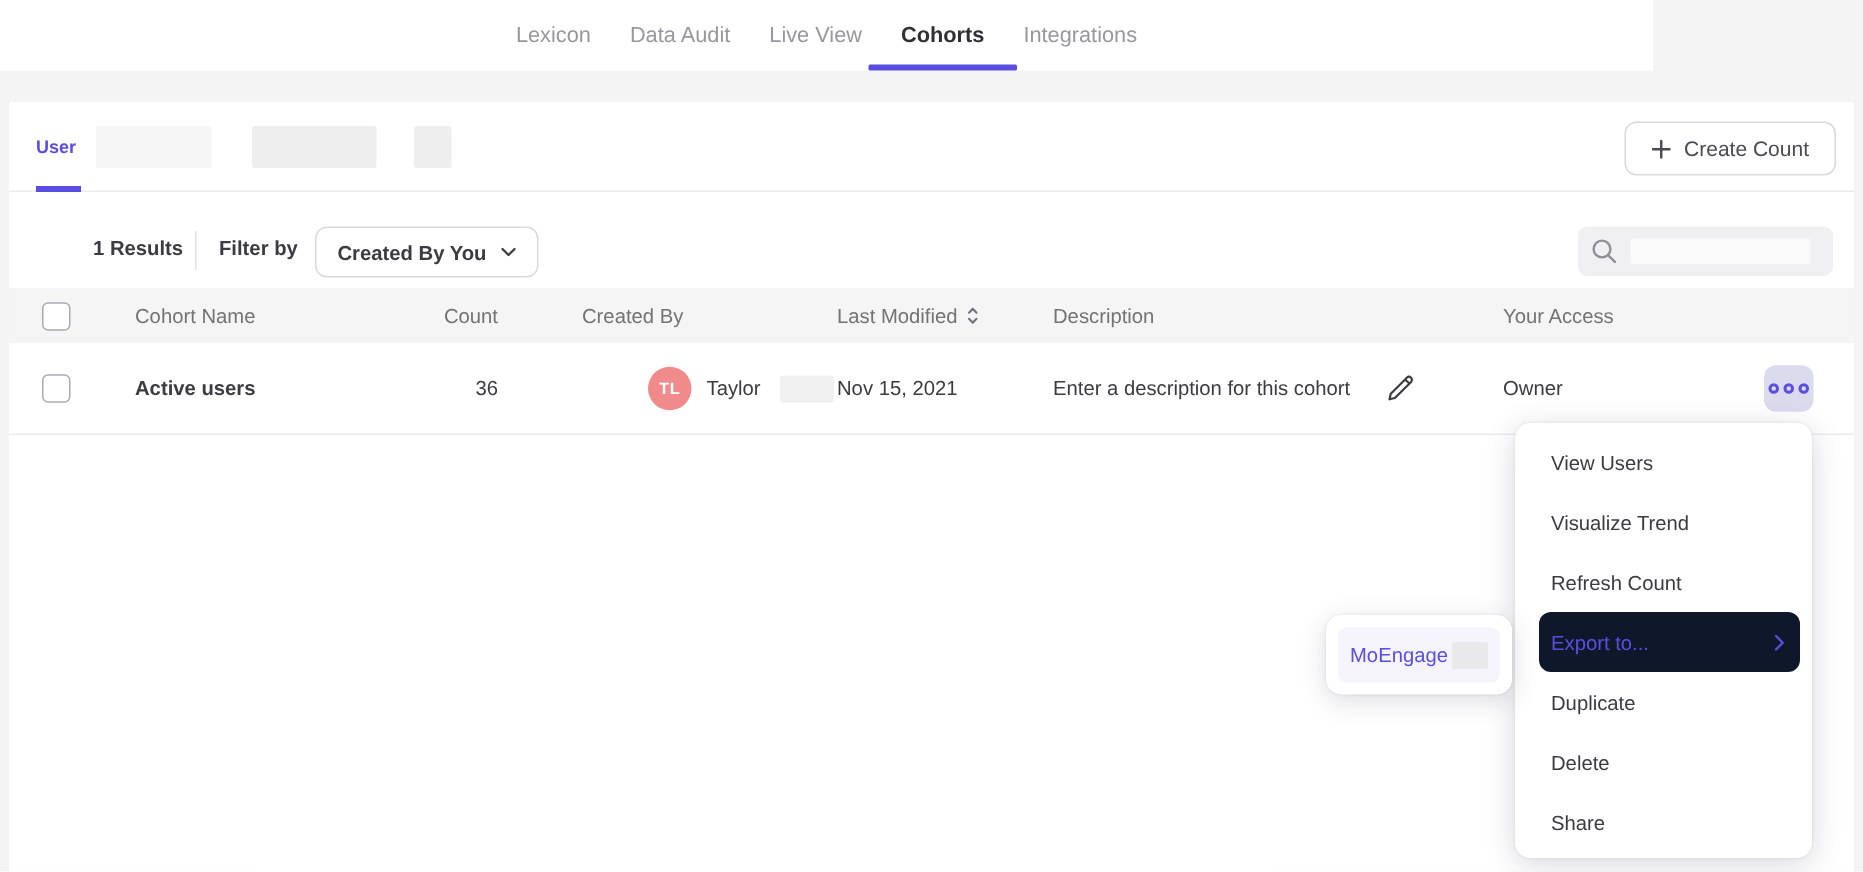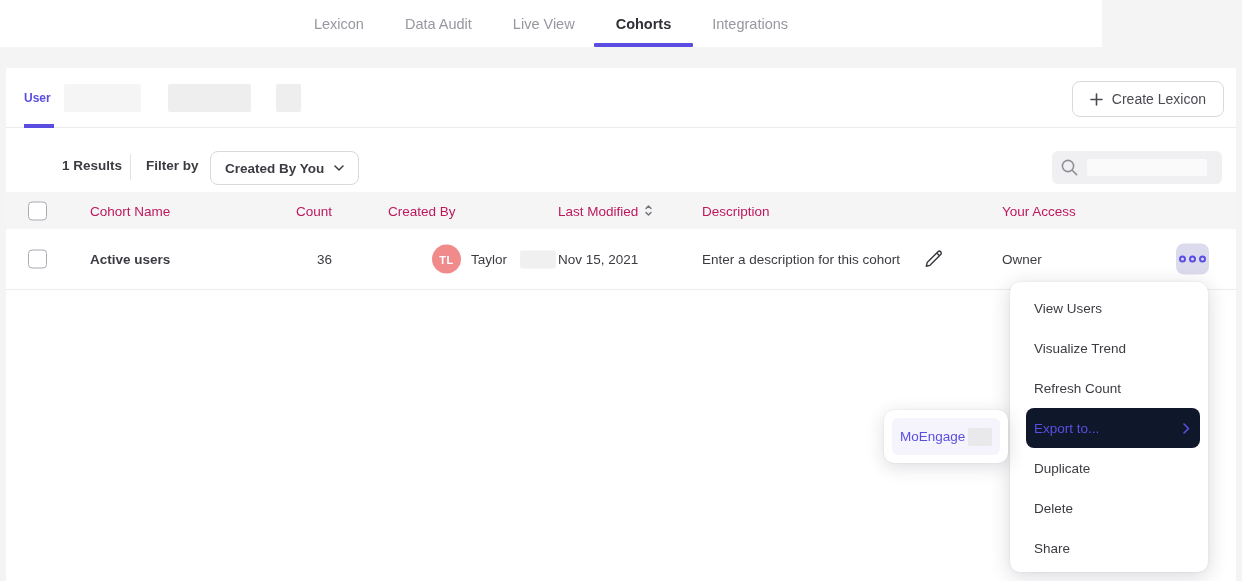--- a/index.html
+++ b/index.html
@@ -9,21 +9,21 @@
     background: #f4f4f5;
     position: relative;
     overflow: hidden;
     color: #3c3c43;
   }
 
   
   .topnav {
     position: absolute; left: 0; top: 0; width: 1102px; height: 47px;
     background: #ffffff;
-    display: flex; align-items: center; justify-content: center; gap: 41px;
+    display: flex; align-items: center; justify-content: center; gap: 26px;
   }
   .topnav .tab {
     position: relative; height: 47px; display: flex; align-items: center;
     font-size: 14.5px; color: #97979f; cursor: pointer; white-space: nowrap;
   }
   .topnav .tab.active { color: #2f2f36; font-weight: 700; }
   .topnav .tab.active .tab-underline {
     position: absolute; left: -22px; right: -22px; bottom: 0; height: 4px;
     background: #5a4ee2; border-radius: 1px;
   }
@@ -79,21 +79,21 @@
     display: flex; align-items: center; padding: 0 8px; gap: 8px; cursor: text;
   }
   .search-redact { width: 120px; height: 17px; background: #fafafa; border-radius: 2px; }
 
   
   .thead {
     position: absolute; left: 0; top: 124px; width: 100%; height: 37px;
     background: #f5f5f6;
   }
   .thead .col, .trow .cell { position: absolute; top: 50%; transform: translateY(-50%); white-space: nowrap; }
-  .thead .col { font-size: 13.5px; color: #be185d; }
+  .thead .col { font-size: 13.5px; color: #737373; }
   .c-check { left: 22px; }
   .c-name  { left: 84px; }
   .c-count { left: 282px; width: 44px; text-align: right; }
   .c-creator { left: 382px; }
   .c-modified { left: 552px; display: flex; align-items: center; gap: 6px; }
   .c-desc { left: 696px; }
   .c-access { left: 996px; }
 
   .checkbox {
     width: 19px; height: 19px; background: #fff;
@@ -178,21 +178,21 @@
     <span class="redact tab-redact-2"></span>
     <span class="redact tab-redact-3"></span>
     <div class="usertab-underline"></div>
 
     <button class="create-btn">
       <span style="display:flex;">
         <svg width="13" height="13" viewBox="0 0 13 13" fill="none" stroke="#4a4a52" stroke-width="1.6" stroke-linecap="round">
             <path d="M6.5 1v11M1 6.5h11"></path>
           </svg>
       </span>
-      <span>Create Lexicon</span>
+      <span>Create Count</span>
     </button>
   </div>
 
   <div class="filter-row">
     <span class="results">1 Results</span>
     <span class="vdivider"></span>
     <span class="filterby">Filter by</span>
 
     <button class="dropdown dd-created">
       <span>Created By You</span>

